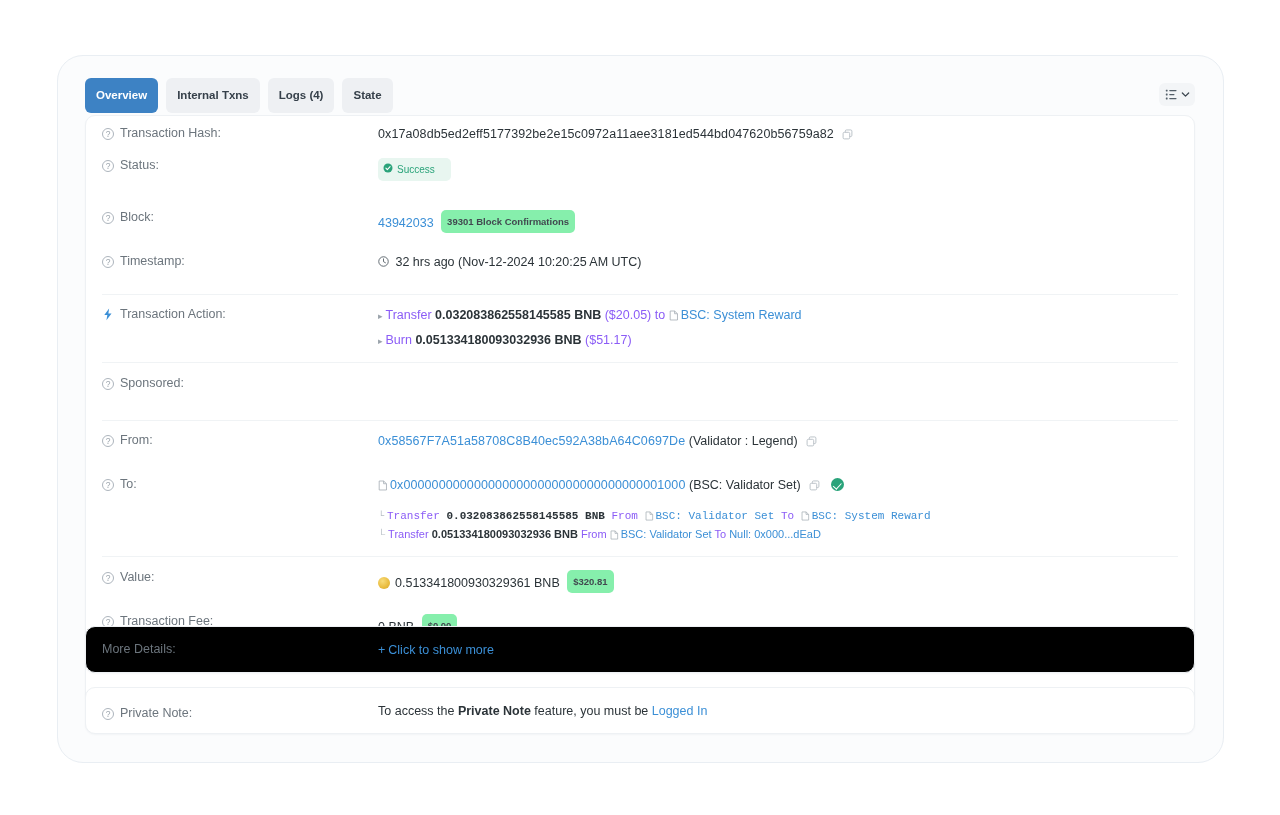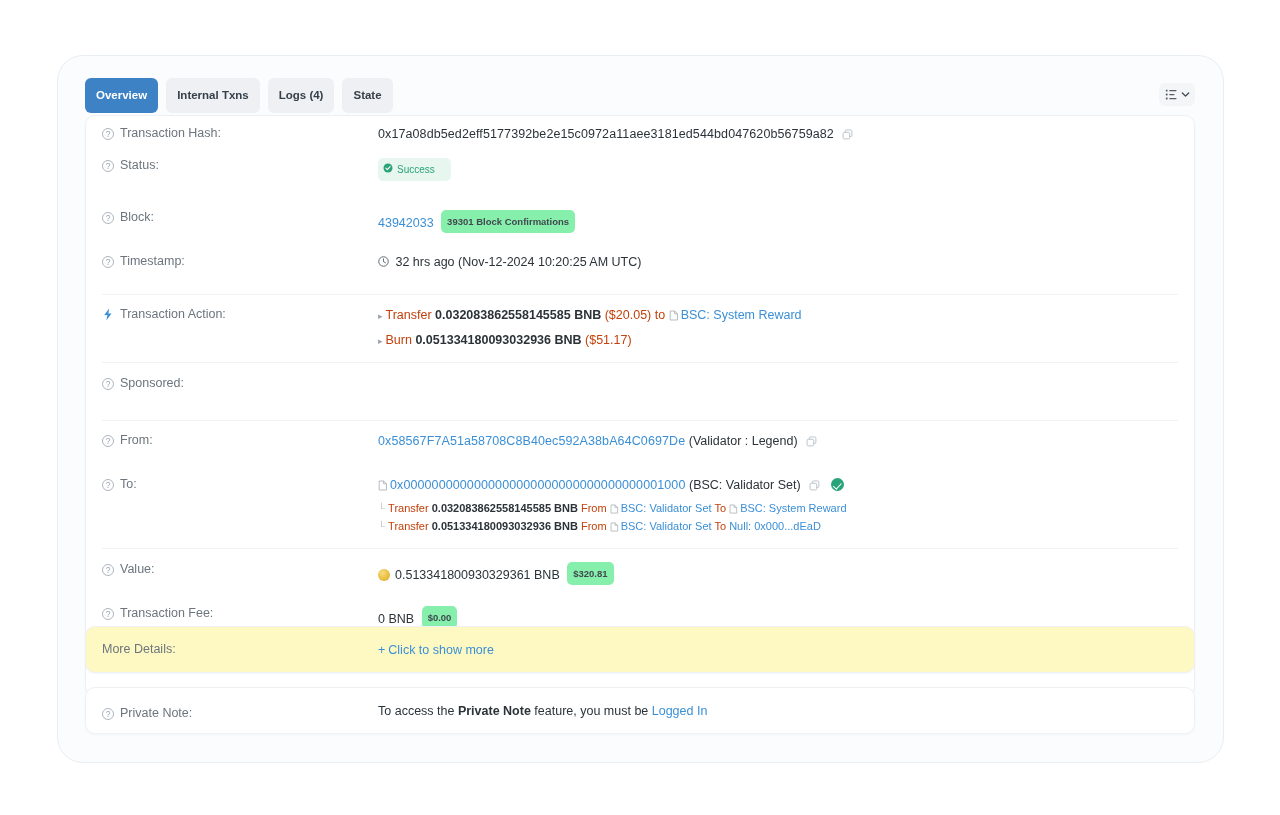--- a/index.html
+++ b/index.html
@@ -67,21 +67,21 @@
     width: 1110px;
     background: #ffffff;
     border: 1px solid #eef1f4;
     border-radius: 10px;
     box-shadow: 0 1px 2px rgba(20,40,70,.04);
   }
   .card2 {
     position: absolute;
     left: 85px; top: 626px;
     width: 1110px; height: 47px;
-    background: #fef9c3;
+    background: #000000;
     border: 1px solid #eef1f4;
     border-radius: 10px;
     box-shadow: 0 1px 2px rgba(20,40,70,.04);
   }
   .card3 {
     position: absolute;
     left: 85px; top: 687px;
     width: 1110px; height: 47px;
     background: #ffffff;
     border: 1px solid #eef1f4;
@@ -141,21 +141,21 @@
   }
   .sect { padding: 9px 0; }
 
   a, .link {
     color: #3b8fd6;
     text-decoration: none;
     cursor: pointer;
   }
   .mono { letter-spacing: .1px; }
   .b { font-weight: bold; color: #2b3338; }
-  .muted { color: #c2410c; }
+  .muted { color: #8b5cf6; }
   .badge-grey {
     display: inline-block;
     background: #86efac;
     color: #41484f;
     font-size: 9.5px;
     font-weight: bold;
     padding: 3px 6px;
     border-radius: 5px;
     vertical-align: 2px;
     margin-left: 4px;
@@ -399,21 +399,21 @@
             <span>(BSC: Validator Set)</span>
             <span class="copy">
               <svg width="11" height="11" viewBox="0 0 14 14" fill="none">
                 <rect x="4.2" y="1.2" width="8.4" height="8.4" rx="1.6" stroke="#b3bbc2" stroke-width="1.1"></rect>
                 <rect x="1.4" y="4.2" width="8.4" height="8.4" rx="1.6" stroke="#b3bbc2" stroke-width="1.1" fill="#fff"></rect>
               </svg>
             </span>
             <span class="check"></span>
           </div>
 
-          <div class="subline" style="margin-top:4px;">
+          <div class="subline" style="margin-top:12px;font-family:Liberation Mono, monospace;">
             <span class="corner">└</span><span class="muted">Transfer</span>
             <span class="b">0.032083862558145585 BNB</span>
             <span class="muted">From</span>
             <span class="filei">
               <svg width="9" height="10" viewBox="0 0 11 13">
                 <path d="M1 1.2 h5.2 L9.6 4.4 V11.8 H1 Z" fill="#fff" stroke="#a8b0b7" stroke-width="1"></path>
                 <path d="M6.2 1.2 V4.4 H9.6" fill="none" stroke="#a8b0b7" stroke-width="1"></path>
               </svg>
             </span><span class="link">BSC: Validator Set</span>
             <span class="muted">To</span>

